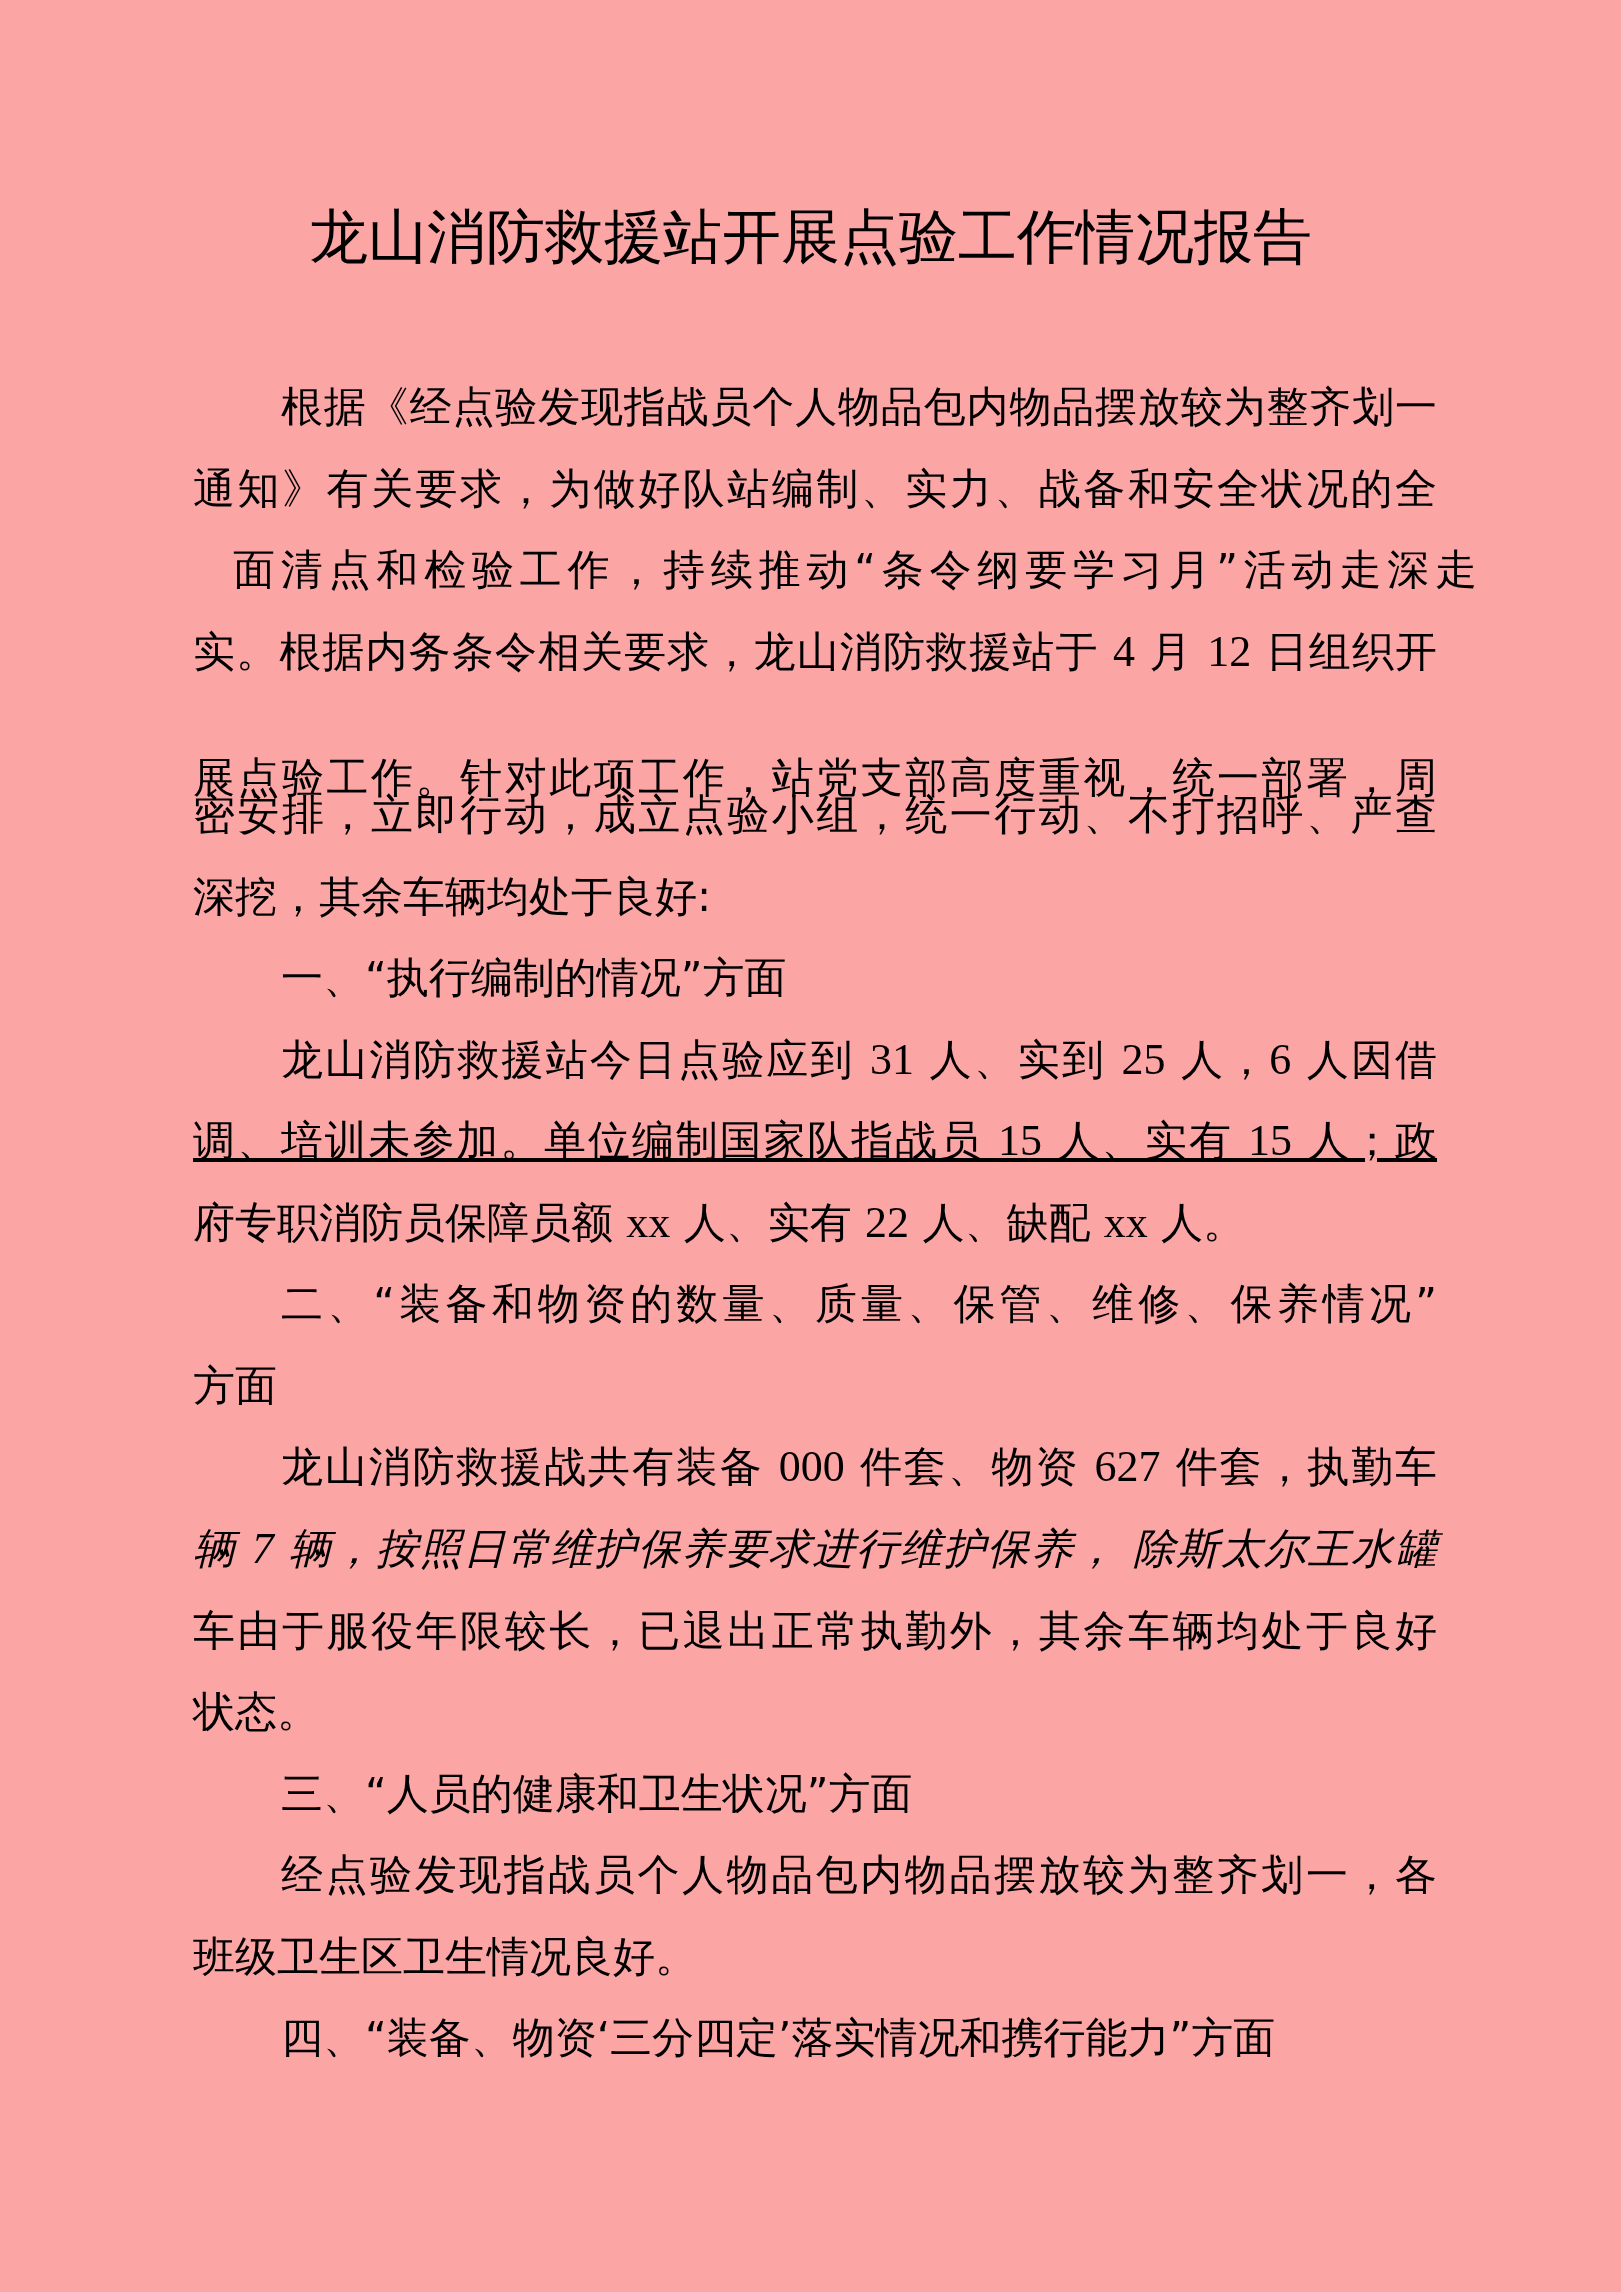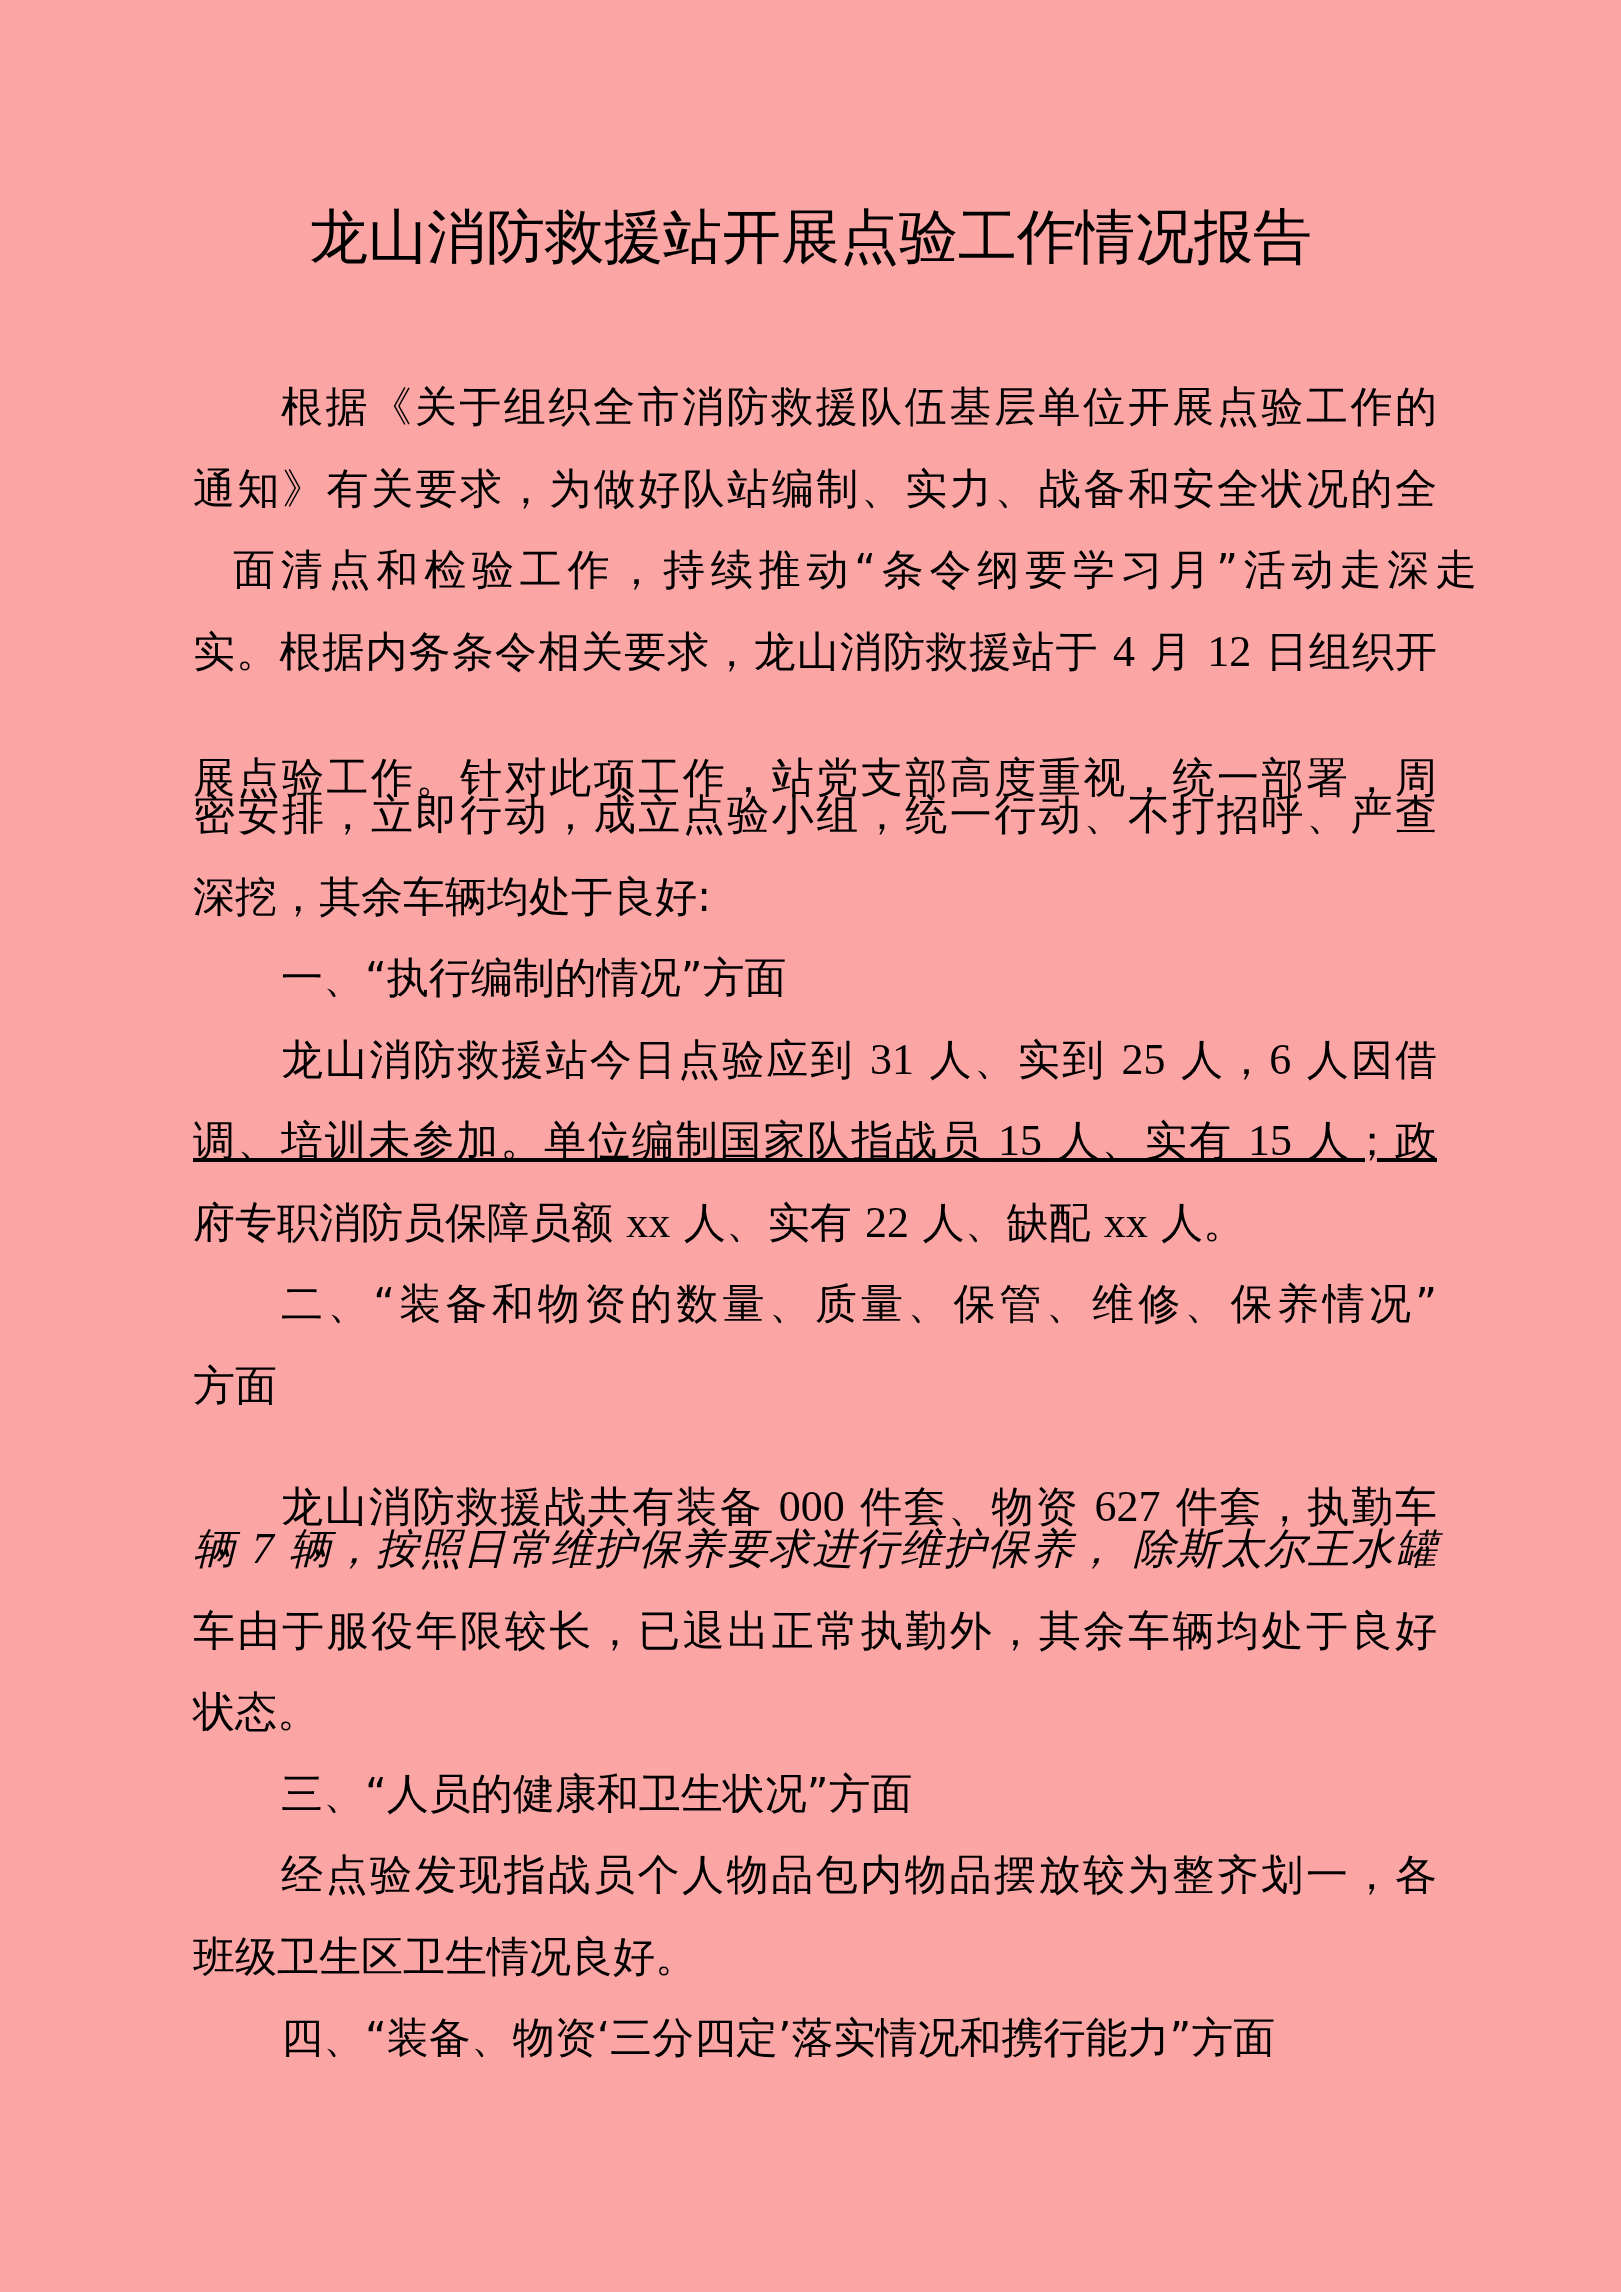--- a/index.html
+++ b/index.html
@@ -19,34 +19,34 @@
   .line.indent { padding-left: 88px; width: 1156px; }
   .line.last { text-align: left; }
   .latin { font-family: "Liberation Serif", serif; font-size: 44px; }
 </style>
 </head>
 <body>
 
 <div class="page">
   <div class="title">龙山消防救援站开展点验工作情况报告</div>
   <div id="body-lines">
-      <div class="line indent full" style="top: 377px;">根据《关于组织全市消防救援队伍基层单位开展点验工作的</div>
+      <div class="line indent full" style="top: 377px;">根据《经点验发现指战员个人物品包内物品摆放较为整齐划一</div>
       <div class="line full" style="top: 459px;">通知》有关要求，为做好队站编制、实力、战备和安全状况的全</div>
       <div class="line full" style="top: 540px; margin-left: 40px;">面清点和检验工作，持续推动“条令纲要学习月”活动走深走</div>
       <div class="line full" style="top: 622px;">实。根据内务条令相关要求，龙山消防救援站于 <span class="latin">4</span> 月 <span class="latin">12</span> 日组织开</div>
       <div class="line full" style="top: 704px; margin-top: 44px;">展点验工作。针对此项工作，站党支部高度重视，统一部署，周</div>
       <div class="line full" style="top: 785px;">密安排，立即行动，成立点验小组，统一行动、不打招呼、严查</div>
       <div class="line last" style="top: 867px;">深挖，其余车辆均处于良好:</div>
       <div class="line indent last" style="top: 948px;">一、“执行编制的情况”方面</div>
       <div class="line indent full" style="top: 1030px;">龙山消防救援站今日点验应到 <span class="latin">31</span> 人、实到 <span class="latin">25</span> 人，<span class="latin">6</span> 人因借</div>
       <div class="line full" style="top: 1111px; text-decoration: underline;">调、培训未参加。单位编制国家队指战员 <span class="latin">15</span> 人、实有 <span class="latin">15</span> 人；政</div>
       <div class="line last" style="top: 1193px;">府专职消防员保障员额 <span class="latin">xx</span> 人、实有 <span class="latin">22</span> 人、缺配 <span class="latin">xx</span> 人。</div>
       <div class="line indent full" style="top: 1274px;">二、“装备和物资的数量、质量、保管、维修、保养情况”</div>
       <div class="line last" style="top: 1356px;">方面</div>
-      <div class="line indent full" style="top: 1437px; margin-top: 40px;">龙山消防救援战共有装备 <span class="latin">000</span> 件套、物资 <span class="latin">627</span> 件套，执勤车</div>
+      <div class="line indent full" style="top: 1437px;">龙山消防救援战共有装备 <span class="latin">000</span> 件套、物资 <span class="latin">627</span> 件套，执勤车</div>
       <div class="line full" style="top: 1519px; font-style: italic;">辆 <span class="latin">7</span> 辆，按照日常维护保养要求进行维护保养， 除斯太尔王水罐</div>
       <div class="line full" style="top: 1601px;">车由于服役年限较长，已退出正常执勤外，其余车辆均处于良好</div>
       <div class="line last" style="top: 1682px;">状态。</div>
       <div class="line indent last" style="top: 1764px;">三、“人员的健康和卫生状况”方面</div>
       <div class="line indent full" style="top: 1845px;">经点验发现指战员个人物品包内物品摆放较为整齐划一，各</div>
       <div class="line last" style="top: 1927px;">班级卫生区卫生情况良好。</div>
       <div class="line indent last" style="top: 2008px;">四、“装备、物资‘三分四定’落实情况和携行能力”方面</div>
     </div>
 </div>
 

